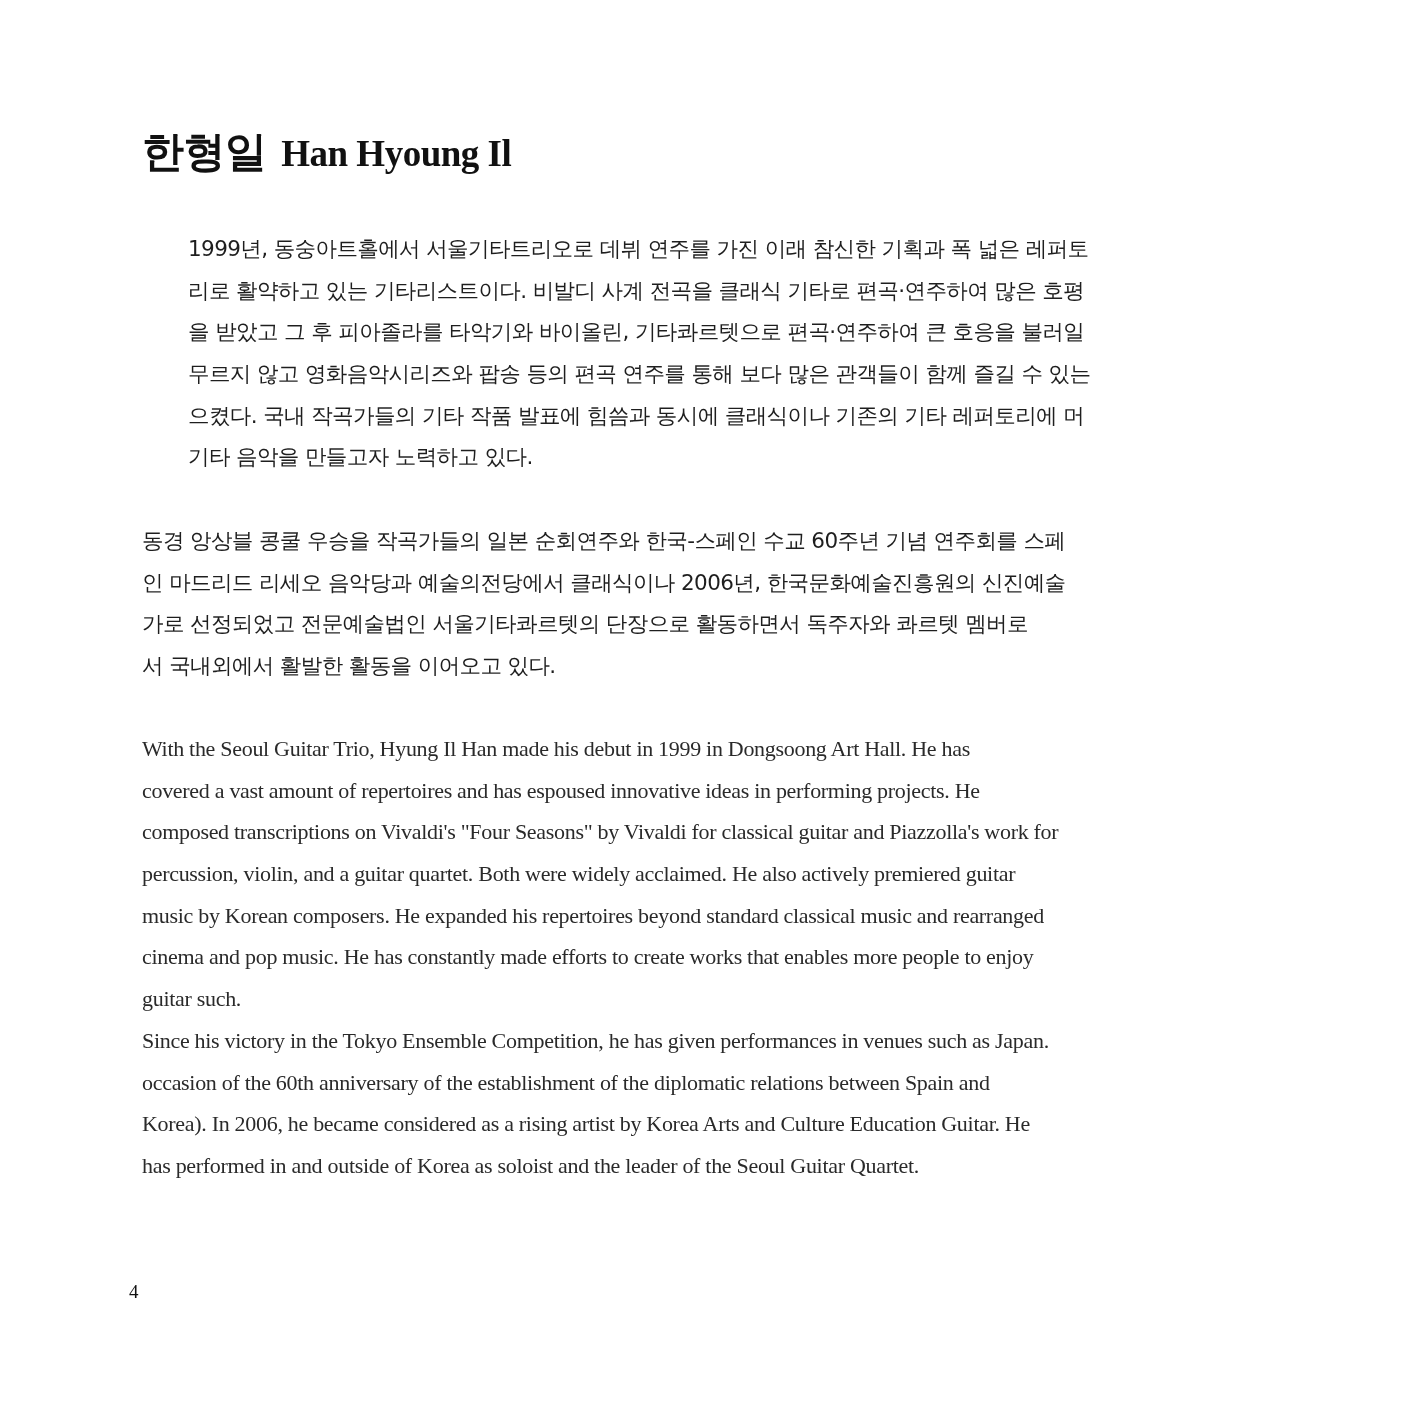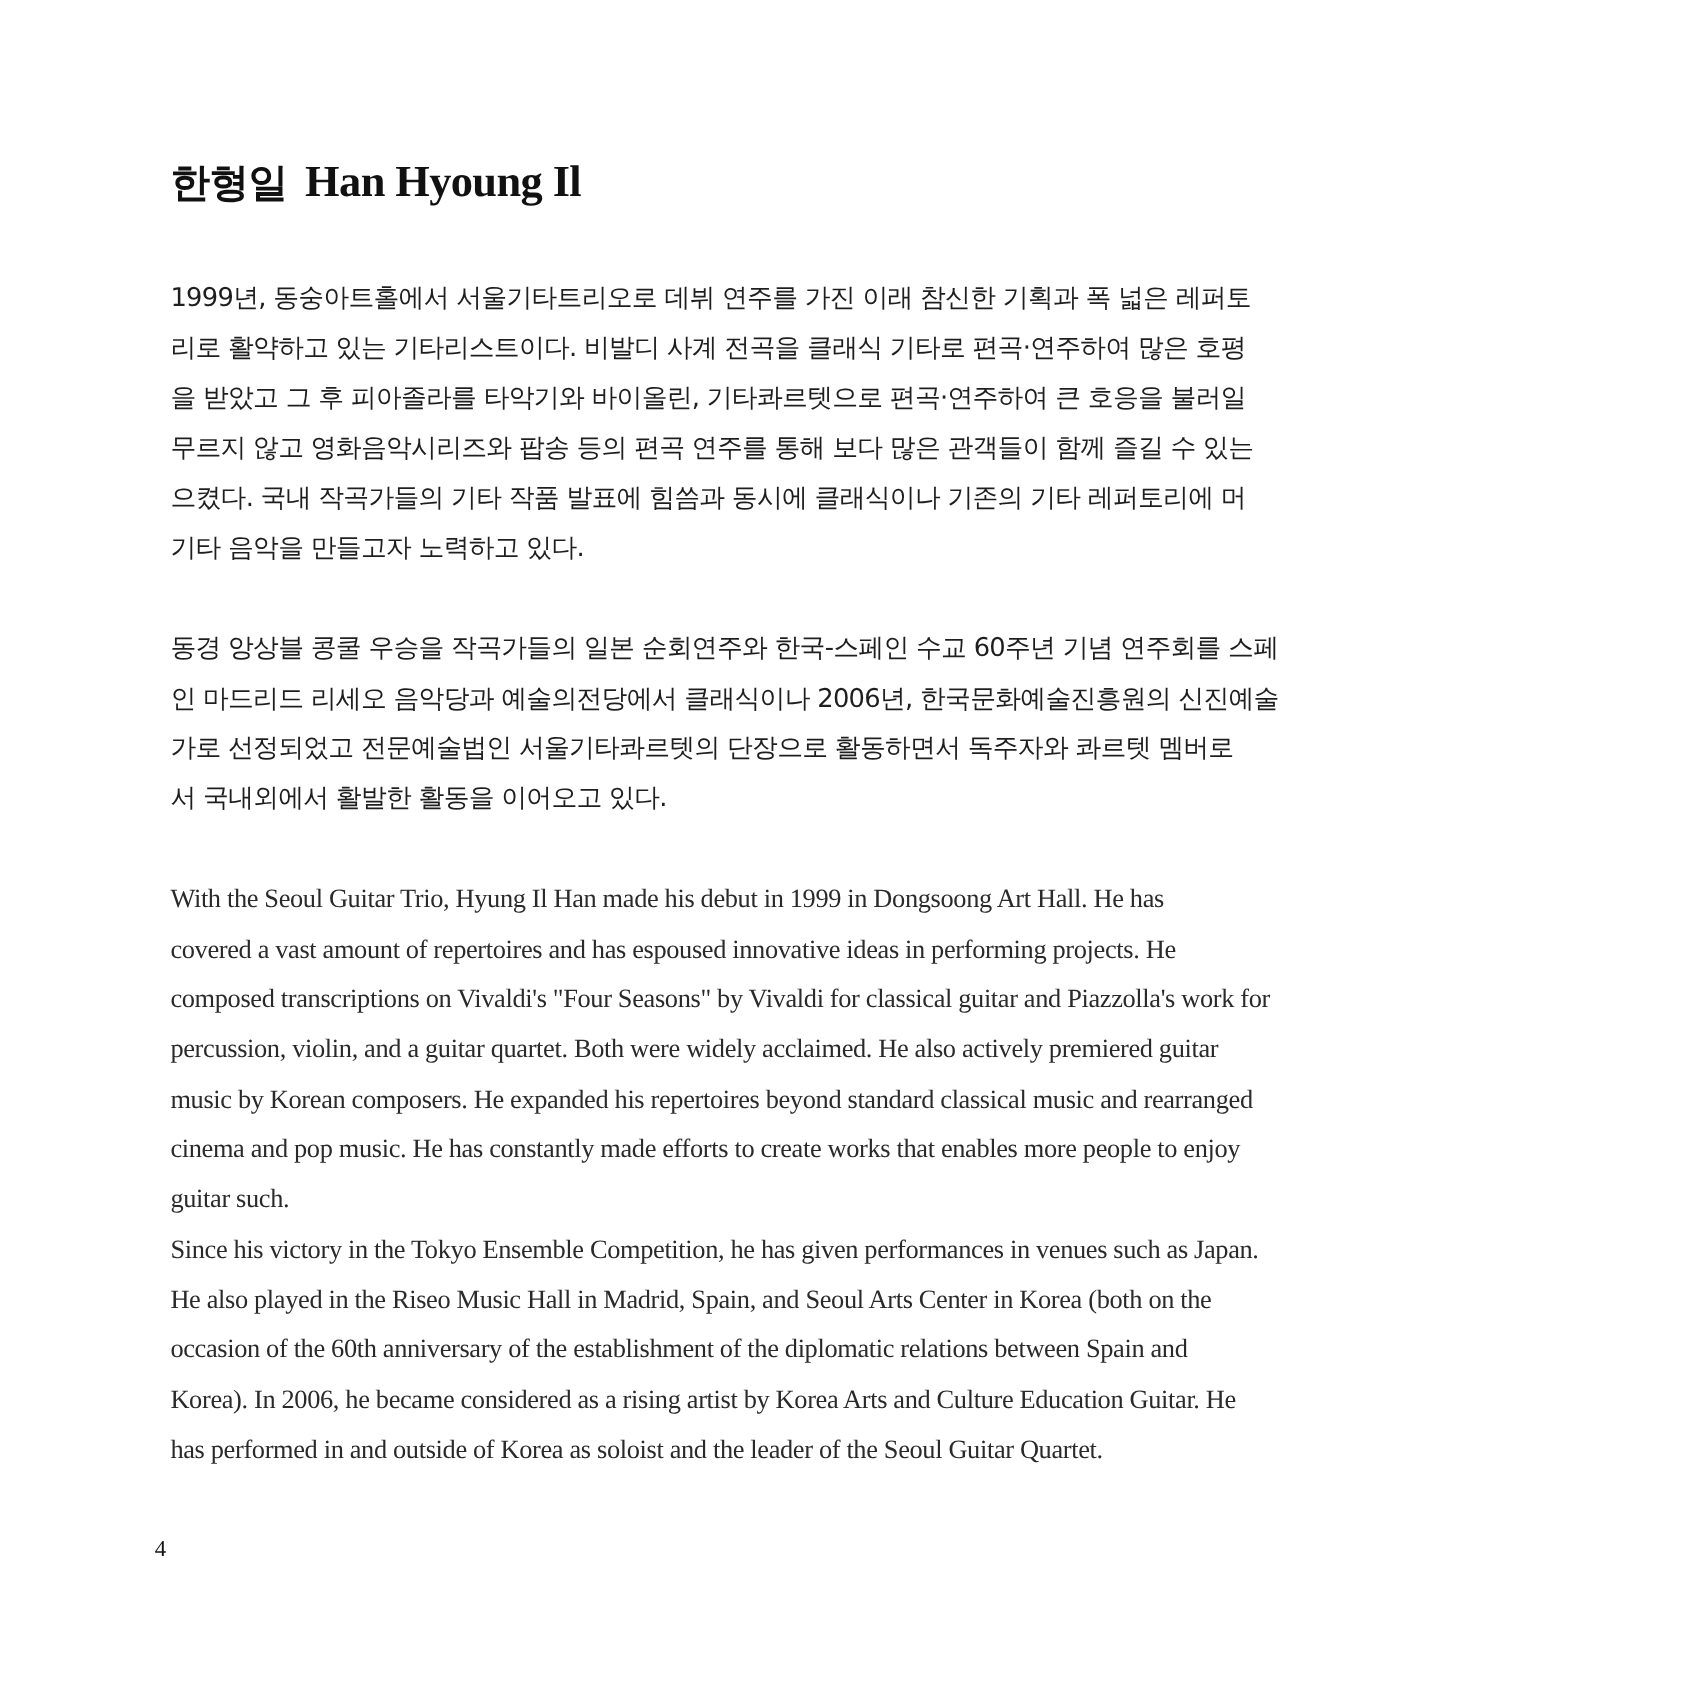--- a/index.html
+++ b/index.html
@@ -25,21 +25,21 @@
       left: 142px;
       top: 104px;
       font-size: 37px;
       line-height: 46px;
       color: #111111;
       white-space: nowrap;
       letter-spacing: -0.5px;
     }
     .title .ko {
       font-family: "DejaVu Sans", sans-serif;
-      font-size: 33px;
+      font-size: 42px;
       font-weight: bold;
       margin-right: 6px;
     }
     .para {
       position: absolute;
       left: 142px;
       width: 945px;
       margin: 0;
     }
     .para .line {
@@ -53,21 +53,21 @@
       font-size: 21.5px;
       letter-spacing: -0.6px;
       color: #1e1e1e;
     }
     .en-para {
       font-family: "Liberation Serif", "DejaVu Serif", serif;
       font-size: 22px;
       letter-spacing: -0.3px;
       color: #2a2a2a;
     }
-    #ko-p1 { top: 228px; }
+    #ko-p1 { top: 228px; margin-left: 46px; }
     #ko-p2 { top: 520px; }
     #en-p1 { top: 728px; }
     #en-p2 { top: 1020px; }
     .page-number {
       position: absolute;
       left: 129px;
       top: 1280px;
       font-size: 19px;
       line-height: 24px;
       color: #111111;
@@ -105,21 +105,20 @@
     <span class="line">covered a vast amount of repertoires and has espoused innovative ideas in performing projects. He</span>
     <span class="line">composed transcriptions on Vivaldi's "Four Seasons" by Vivaldi for classical guitar and Piazzolla's work for</span>
     <span class="line">percussion, violin, and a guitar quartet.  Both were widely acclaimed.  He also actively premiered guitar</span>
     <span class="line">music by Korean composers. He expanded his repertoires beyond standard classical music and rearranged</span>
     <span class="line">cinema and pop music. He has constantly made efforts to create works that enables more people to enjoy</span>
     <span class="line">guitar such.</span>
   </p>
 
   <p class="para en-para" id="en-p2">
     <span class="line">Since his victory in the Tokyo Ensemble Competition, he has given performances in venues such as Japan.</span>
-    <span class="line">He also played in the Riseo Music Hall in Madrid, Spain, and Seoul Arts Center in Korea (both on the</span>
     <span class="line">occasion of the 60th anniversary of the establishment of the diplomatic relations between Spain and</span>
     <span class="line">Korea). In 2006, he became considered as a rising artist by Korea Arts and Culture Education Guitar. He</span>
     <span class="line">has performed in and outside of Korea as soloist and the leader of the Seoul Guitar Quartet.</span>
   </p>
 
   <div class="page-number">4</div>
 
 </div>
 
 </body></html>

